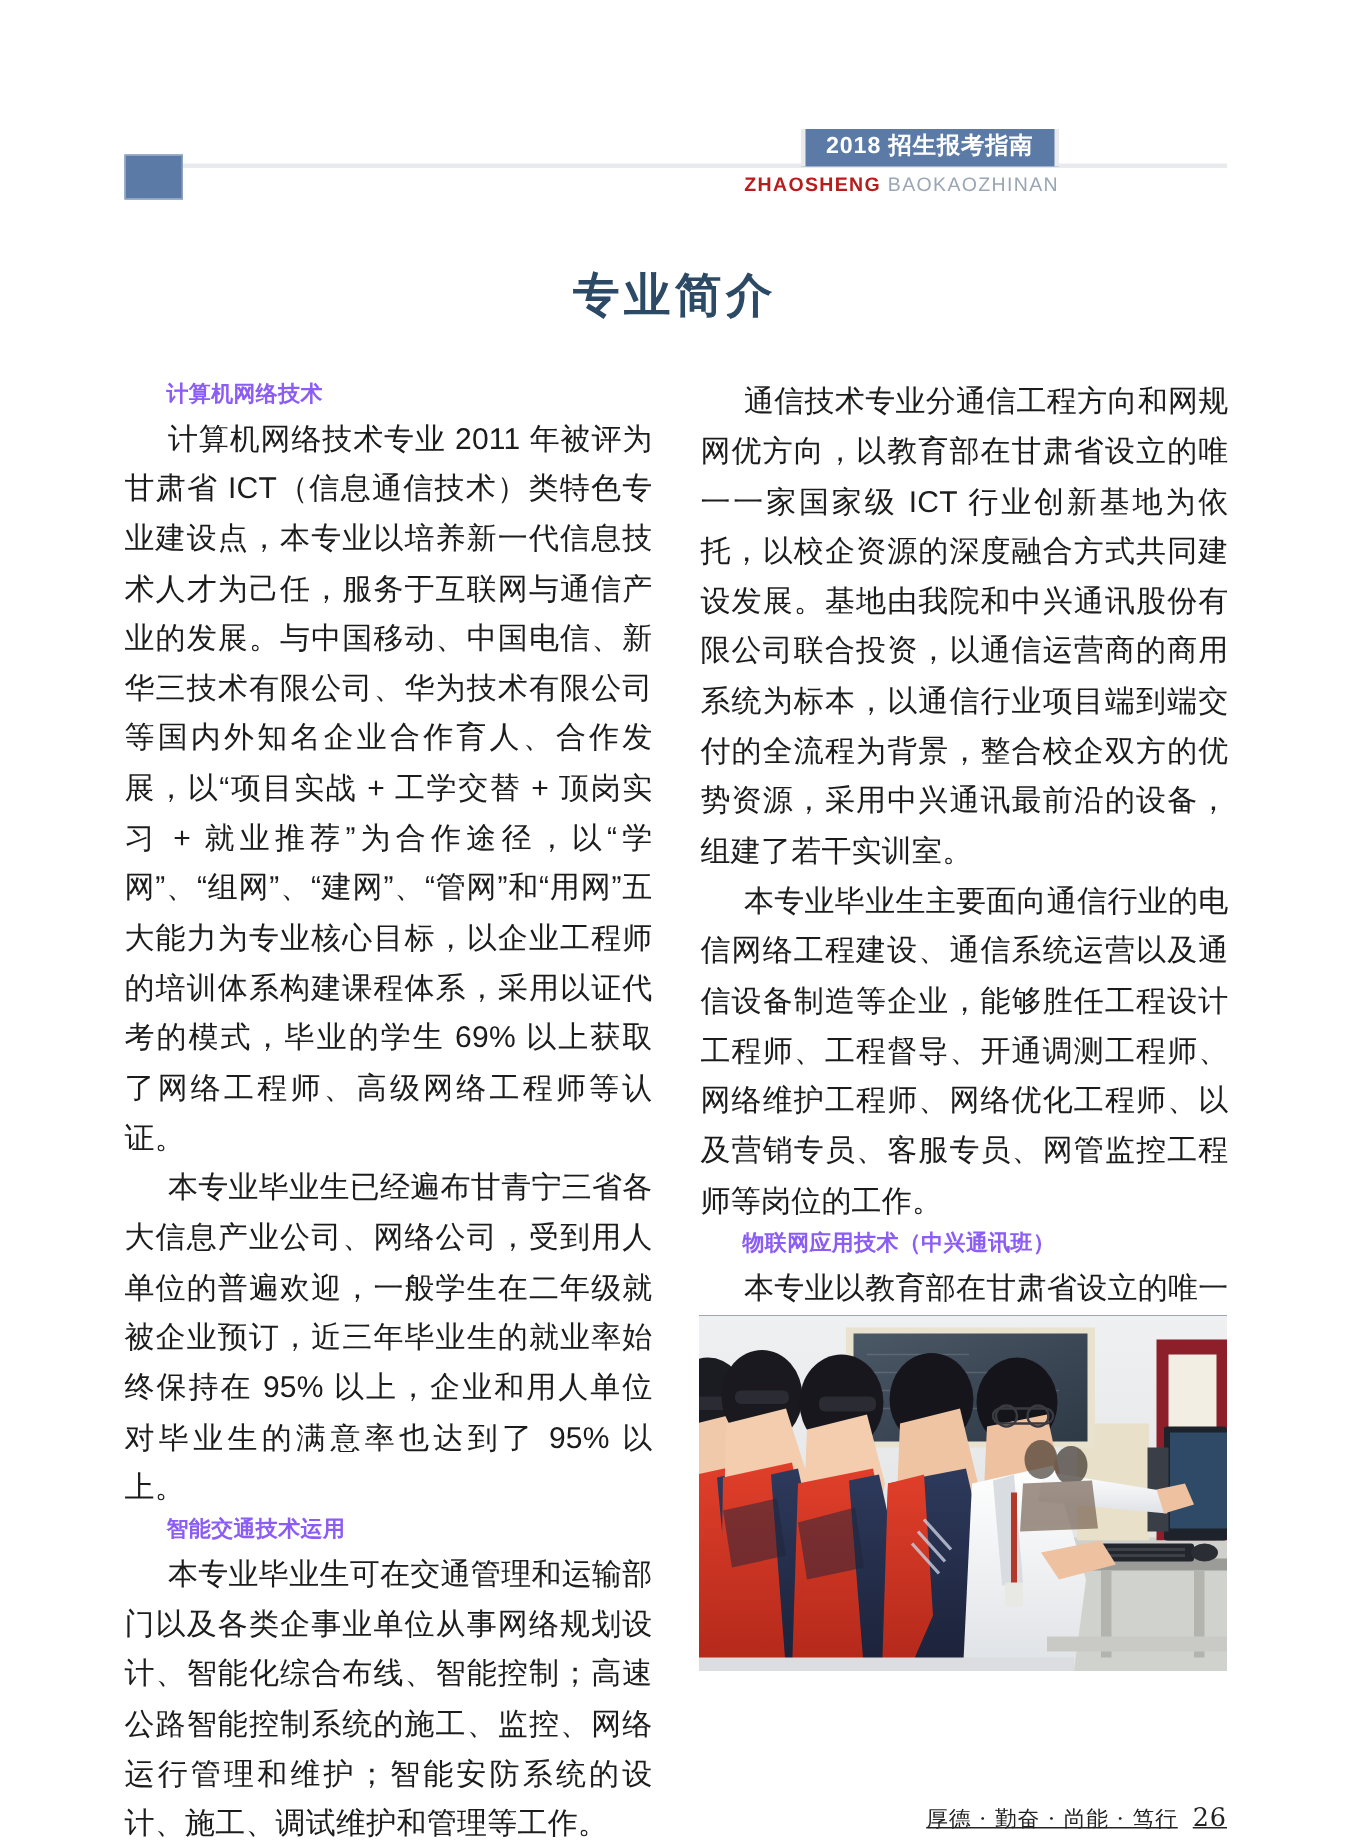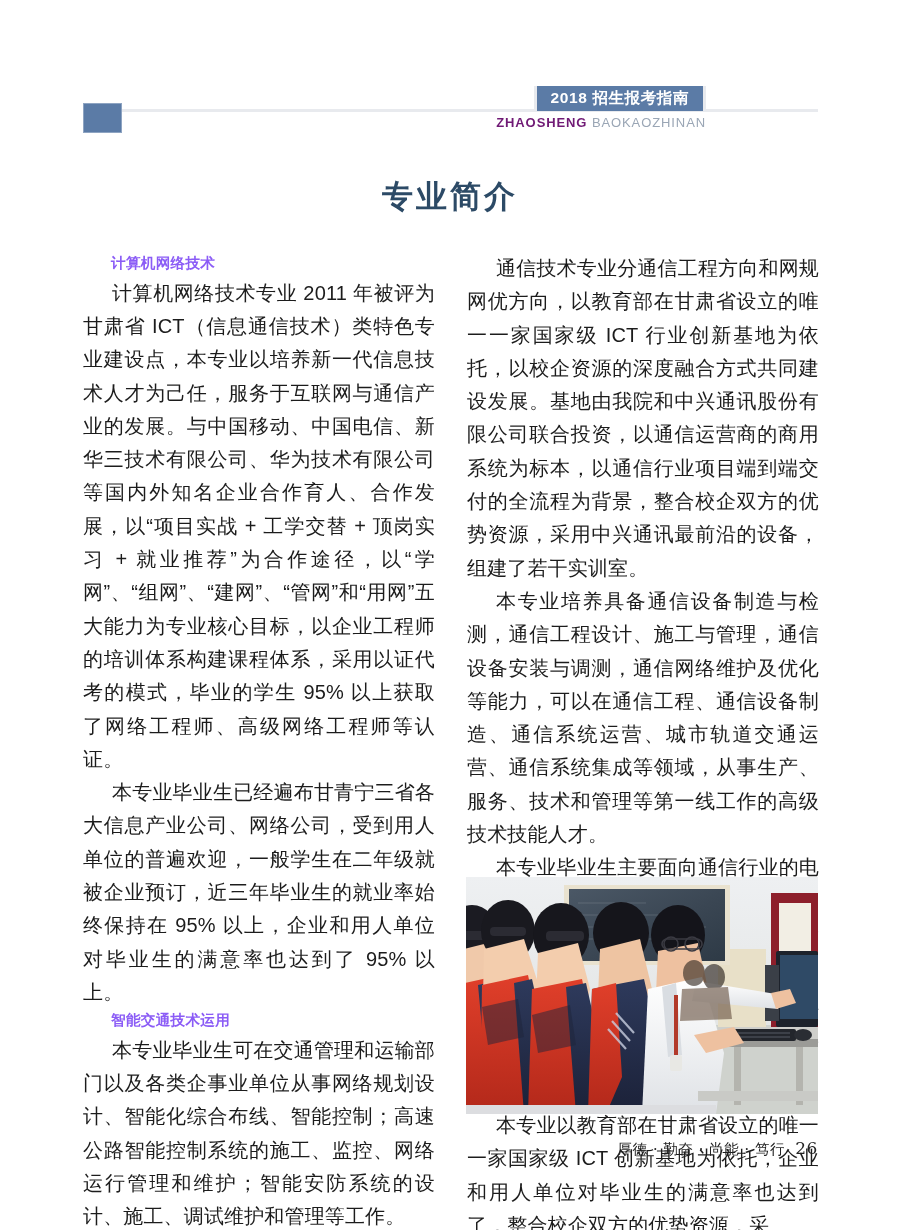--- a/index.html
+++ b/index.html
@@ -71,21 +71,21 @@
   .header-sub {
     position: absolute;
     right: 82px;
     top: 29px;
     font-size: 13px;
     letter-spacing: 0.9px;
     white-space: nowrap;
     color: #9aa6b5;
   }
   .header-sub .bold {
-    color: #701a75;
+    color: #b91c1c;
     font-weight: bold;
     margin-left: 24px;
   }
 
   
   .page-title {
     position: absolute;
     left: 0;
     top: 176px;
     width: 900px;
@@ -144,26 +144,27 @@
     height: 237px;
     overflow: hidden;
     background: #2b3550;
   }
   .photo svg { display: block; }
 
   
   .footer {
     position: absolute;
     right: 82px;
-    top: 1138px;
+    top: 1202px;
     font-family: "DejaVu Serif", "Liberation Serif", serif;
     font-size: 14.5px;
     color: #232323;
     letter-spacing: 0.6px;
     white-space: nowrap;
+    text-decoration: underline;
   }
   .footer .pageno {
     font-size: 17px;
     margin-left: 10px;
   }
 </style>
 </head>
 <body>
 
 <div class="page">
@@ -176,30 +177,29 @@
     </div>
     <div class="header-sub"><span class="bold">ZHAOSHENG</span> <span>BAOKAOZHINAN</span></div>
   </div>
 
   <div class="page-title">专业简介</div>
 
   <div class="cols">
 
     <div class="col col-left">
       <h3 class="sub">计算机网络技术</h3>
-      <p class="body">计算机网络技术专业 2011 年被评为甘肃省 ICT（信息通信技术）类特色专业建设点，本专业以培养新一代信息技术人才为己任，服务于互联网与通信产业的发展。与中国移动、中国电信、新华三技术有限公司、华为技术有限公司等国内外知名企业合作育人、合作发展，以“项目实战 + 工学交替 + 顶岗实习 + 就业推荐”为合作途径，以“学网”、“组网”、“建网”、“管网”和“用网”五大能力为专业核心目标，以企业工程师的培训体系构建课程体系，采用以证代考的模式，毕业的学生 95% 以上获取了网络工程师、高级网络工程师等认证。</p>
+      <p class="body">计算机网络技术专业 2011 年被评为甘肃省 ICT（信息通信技术）类特色专业建设点，本专业以培养新一代信息技术人才为己任，服务于互联网与通信产业的发展。与中国移动、中国电信、新华三技术有限公司、华为技术有限公司等国内外知名企业合作育人、合作发展，以“项目实战 + 工学交替 + 顶岗实习 + 就业推荐”为合作途径，以“学网”、“组网”、“建网”、“管网”和“用网”五大能力为专业核心目标，以企业工程师的培训体系构建课程体系，采用以证代考的模式，毕业的学生 69% 以上获取了网络工程师、高级网络工程师等认证。</p>
       <p class="body">本专业毕业生已经遍布甘青宁三省各大信息产业公司、网络公司，受到用人单位的普遍欢迎，一般学生在二年级就被企业预订，近三年毕业生的就业率始终保持在 95% 以上，企业和用人单位对毕业生的满意率也达到了 95% 以上。</p>
       <h3 class="sub">智能交通技术运用</h3>
       <p class="body">本专业毕业生可在交通管理和运输部门以及各类企事业单位从事网络规划设计、智能化综合布线、智能控制；高速公路智能控制系统的施工、监控、网络运行管理和维护；智能安防系统的设计、施工、调试维护和管理等工作。</p>
       <h3 class="sub">通信技术（中兴通讯班）</h3>
     </div>
 
     <div class="col col-right">
       <p class="body">通信技术专业分通信工程方向和网规网优方向，以教育部在甘肃省设立的唯一一家国家级 ICT 行业创新基地为依托，以校企资源的深度融合方式共同建设发展。基地由我院和中兴通讯股份有限公司联合投资，以通信运营商的商用系统为标本，以通信行业项目端到端交付的全流程为背景，整合校企双方的优势资源，采用中兴通讯最前沿的设备，组建了若干实训室。</p>
-      <p class="body">本专业培养具备通信设备制造与检测，通信工程设计、施工与管理，通信设备安装与调测，通信网络维护及优化等能力，可以在通信工程、通信设备制造、通信系统运营、城市轨道交通运营、通信系统集成等领域，从事生产、服务、技术和管理等第一线工作的高级技术技能人才。</p>
       <p class="body">本专业毕业生主要面向通信行业的电信网络工程建设、通信系统运营以及通信设备制造等企业，能够胜任工程设计工程师、工程督导、开通调测工程师、网络维护工程师、网络优化工程师、以及营销专员、客服专员、网管监控工程师等岗位的工作。</p>
       <h3 class="sub">物联网应用技术（中兴通讯班）</h3>
       <p class="body">本专业以教育部在甘肃省设立的唯一一家国家级 ICT 创新基地为依托，企业和用人单位对毕业生的满意率也达到了，整合校企双方的优势资源，采</p>
     </div>
   </div>
 
   <div class="photo">
     <svg width="352" height="237" viewBox="0 0 352 237">
       <defs>
         <linearGradient id="wallg" x1="0" y1="0" x2="0" y2="1">

